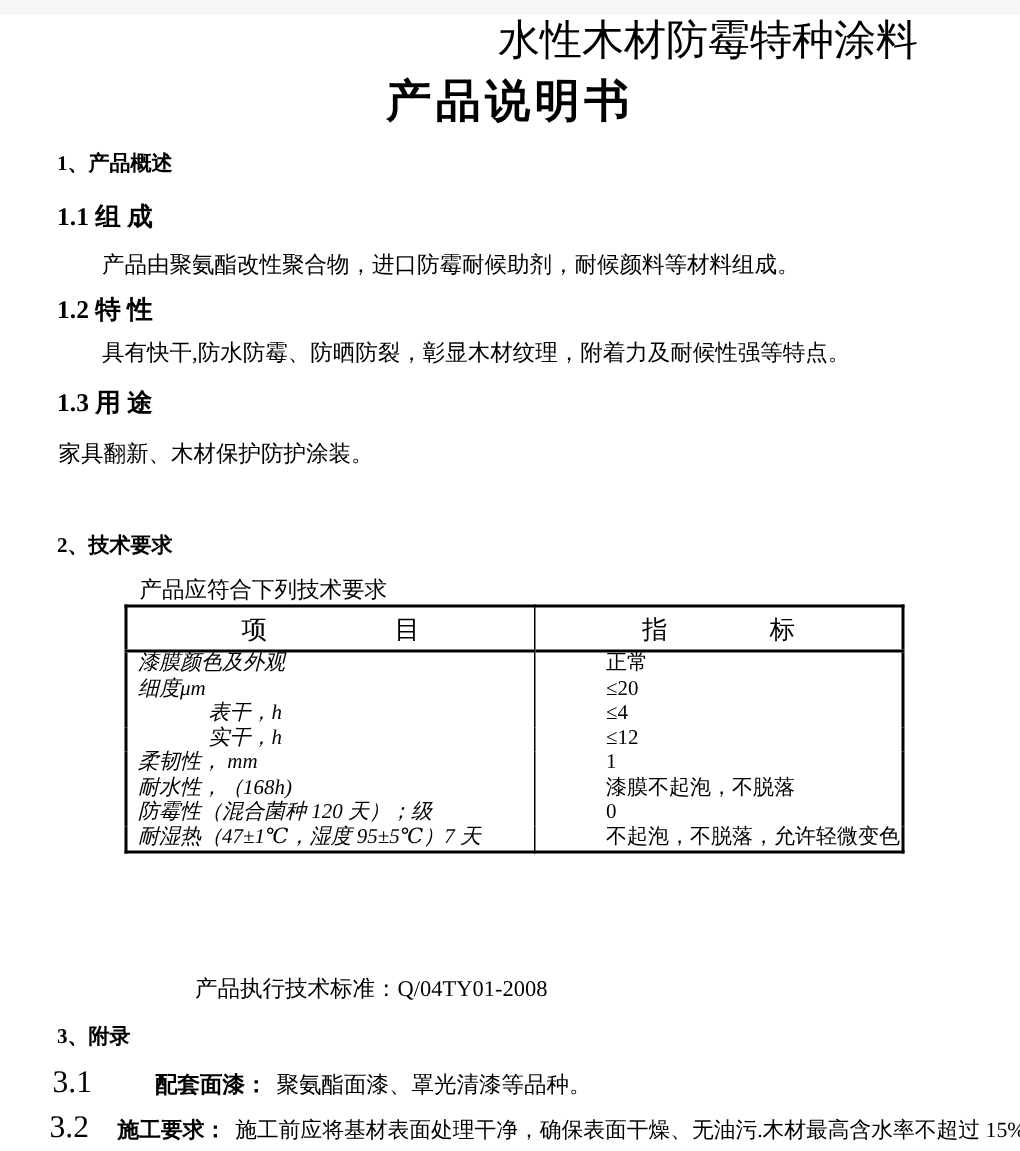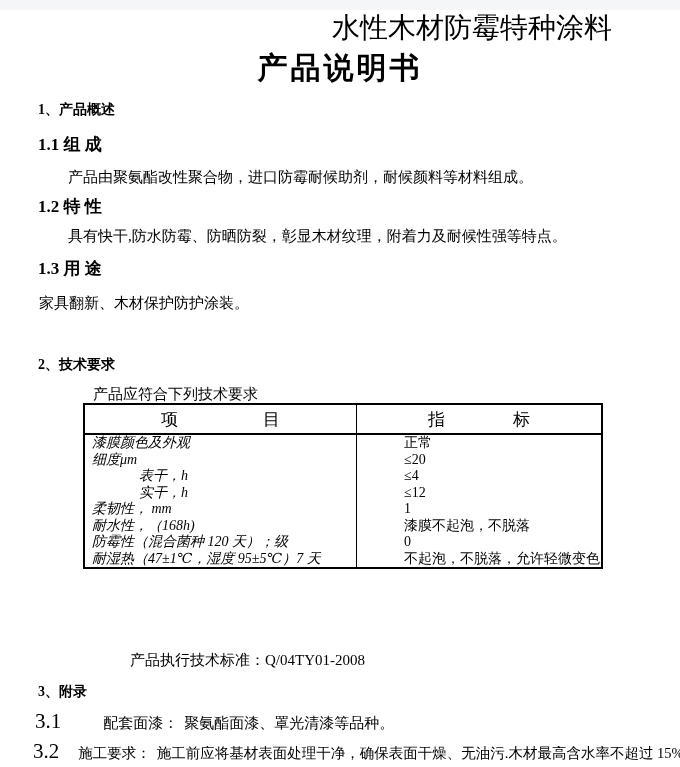--- a/index.html
+++ b/index.html
@@ -24,21 +24,21 @@
   .spec-table th{font-size:17px;font-weight:normal;height:28px;padding:0;
     text-align:center;vertical-align:middle;border-bottom:2px solid #000;}
   .spec-table .col-item{width:271px;border-right:1px solid #000;}
   .spec-table td{font-size:14px;line-height:16.5px;padding:0;vertical-align:top;}
   .spec-table td.item{padding-left:7px;font-style:italic;}
   .spec-table td.item.indent{padding-left:54px;}
   .spec-table td.value{text-align:left;padding-left:47px;}
   .std-line{position:absolute;left:85px;top:649px;font-size:15px;line-height:22px;margin-left:45px;}
   .app-item{position:absolute;font-size:15px;line-height:22px;white-space:nowrap;}
   .app-item .num{font-size:21px;}
-  .app-item .lbl{font-weight:normal;padding-left:16px;}
+  .app-item .lbl{font-weight:bold;padding-left:16px;}
   .app-item .txt{margin-left:6px;}
   #item-31{left:35px;top:710px;}
   #item-31 .num{margin-right:26px;}
   #item-32{left:33px;top:740px;font-size:14.5px;}
   #item-32 .num{margin-right:3px;}
 </style>
 </head>
 <body>
 
 <div class="topbar"></div>

